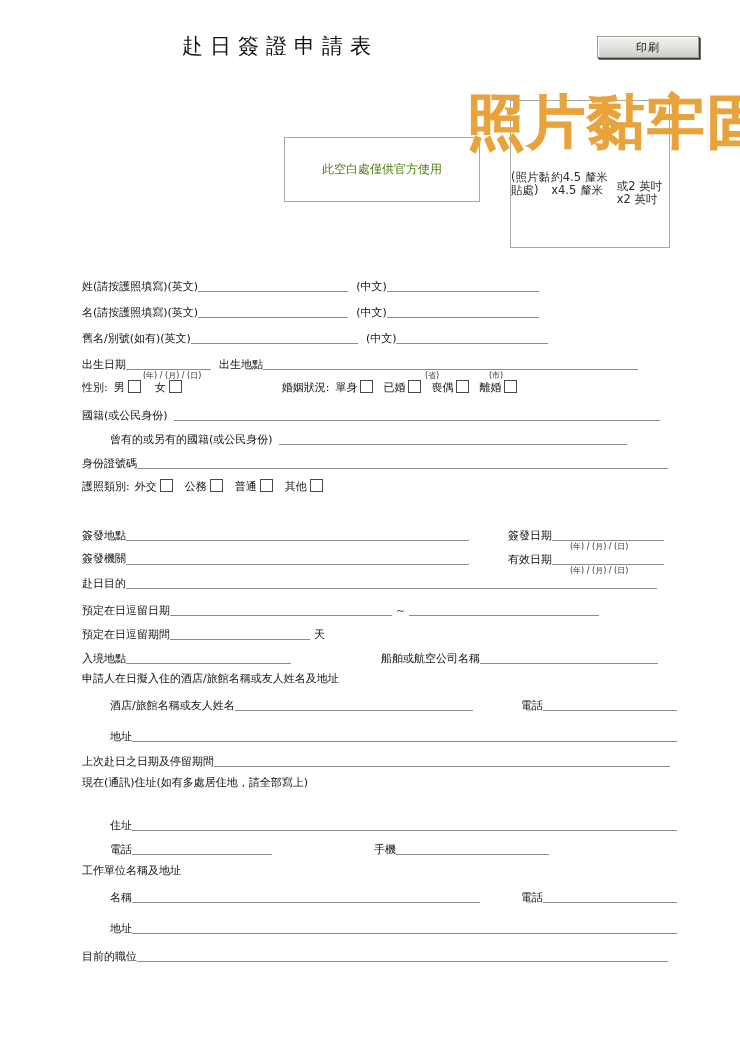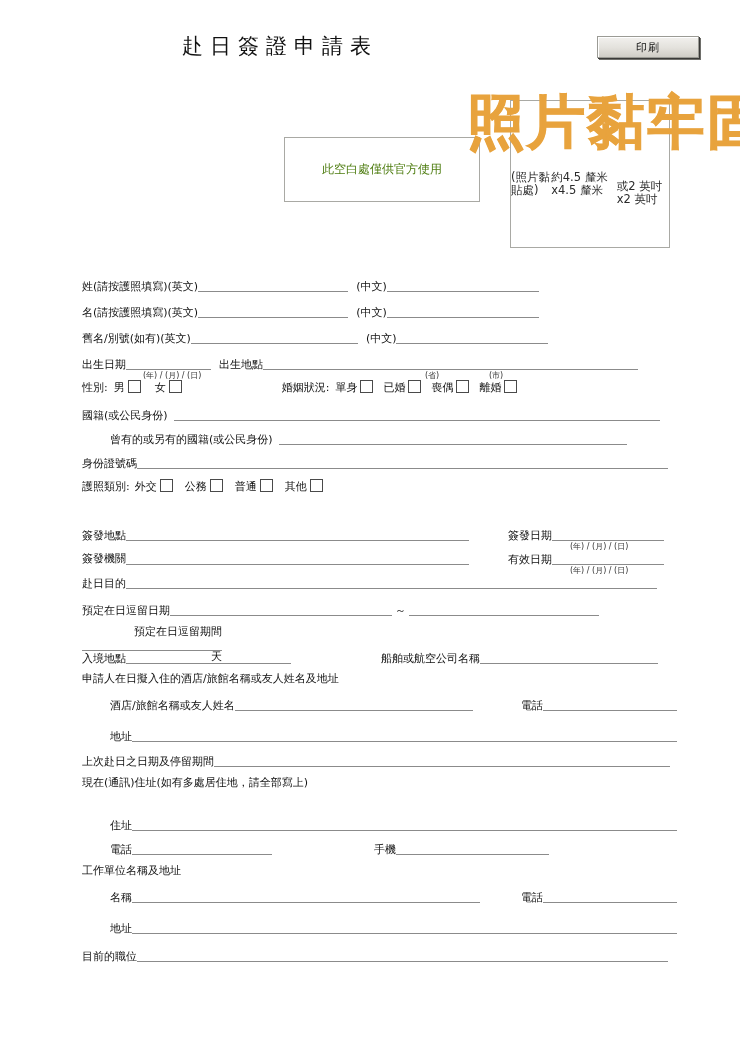--- a/index.html
+++ b/index.html
@@ -228,21 +228,21 @@
 
   <div class="row" style="left:82px;top:602px;">
     <span class="lbl">預定在日逗留日期</span>
     <span class="line" style="width:222px;"></span>
     <span class="gap" style="width:3px;"></span>
     <span class="lbl">～</span>
     <span class="gap" style="width:3px;"></span>
     <span class="line" style="width:190px;"></span>
   </div>
 
-  <div class="row" style="left:82px;top:626px;flex-direction:column;">
+  <div class="row" style="left:82px;top:626px;">
     <span class="lbl">預定在日逗留期間</span>
     <span class="line" style="width:140px;"></span>
     <span class="gap" style="width:4px;"></span>
     <span class="lbl">天</span>
   </div>
 
   <div class="row" style="left:82px;top:650px;">
     <span class="lbl">入境地點</span>
     <span class="line" style="width:165px;"></span>
   </div>

